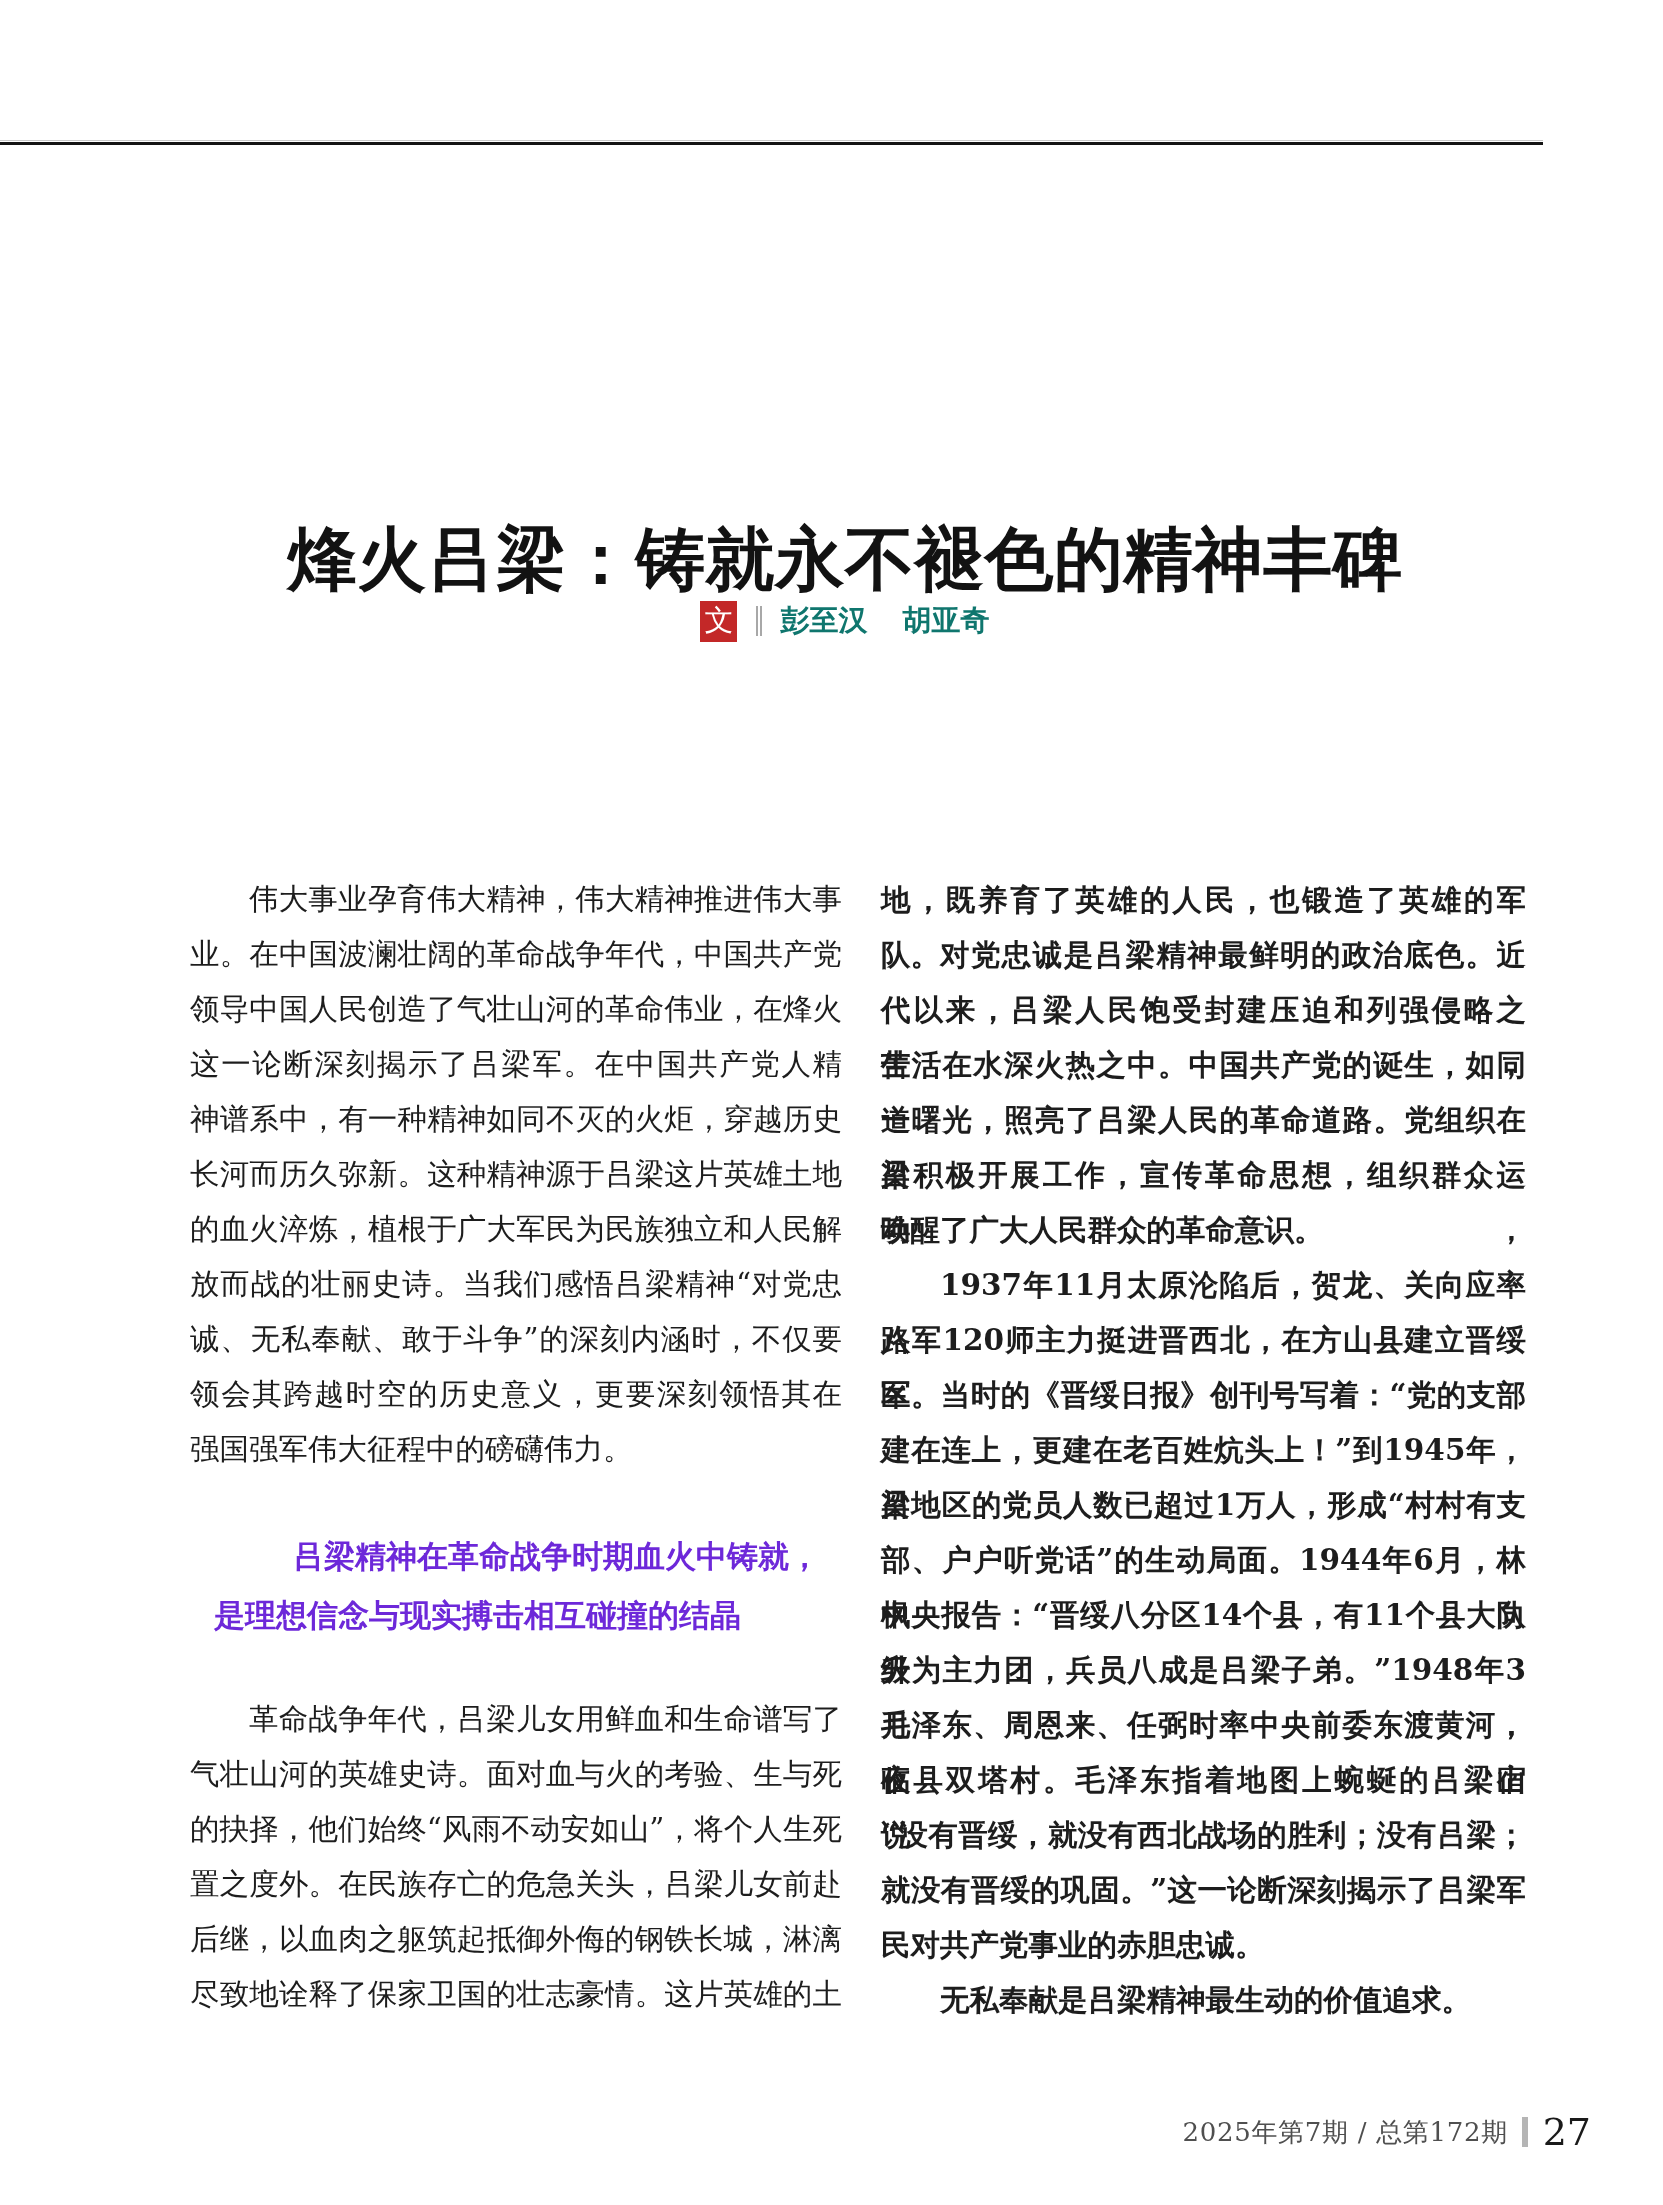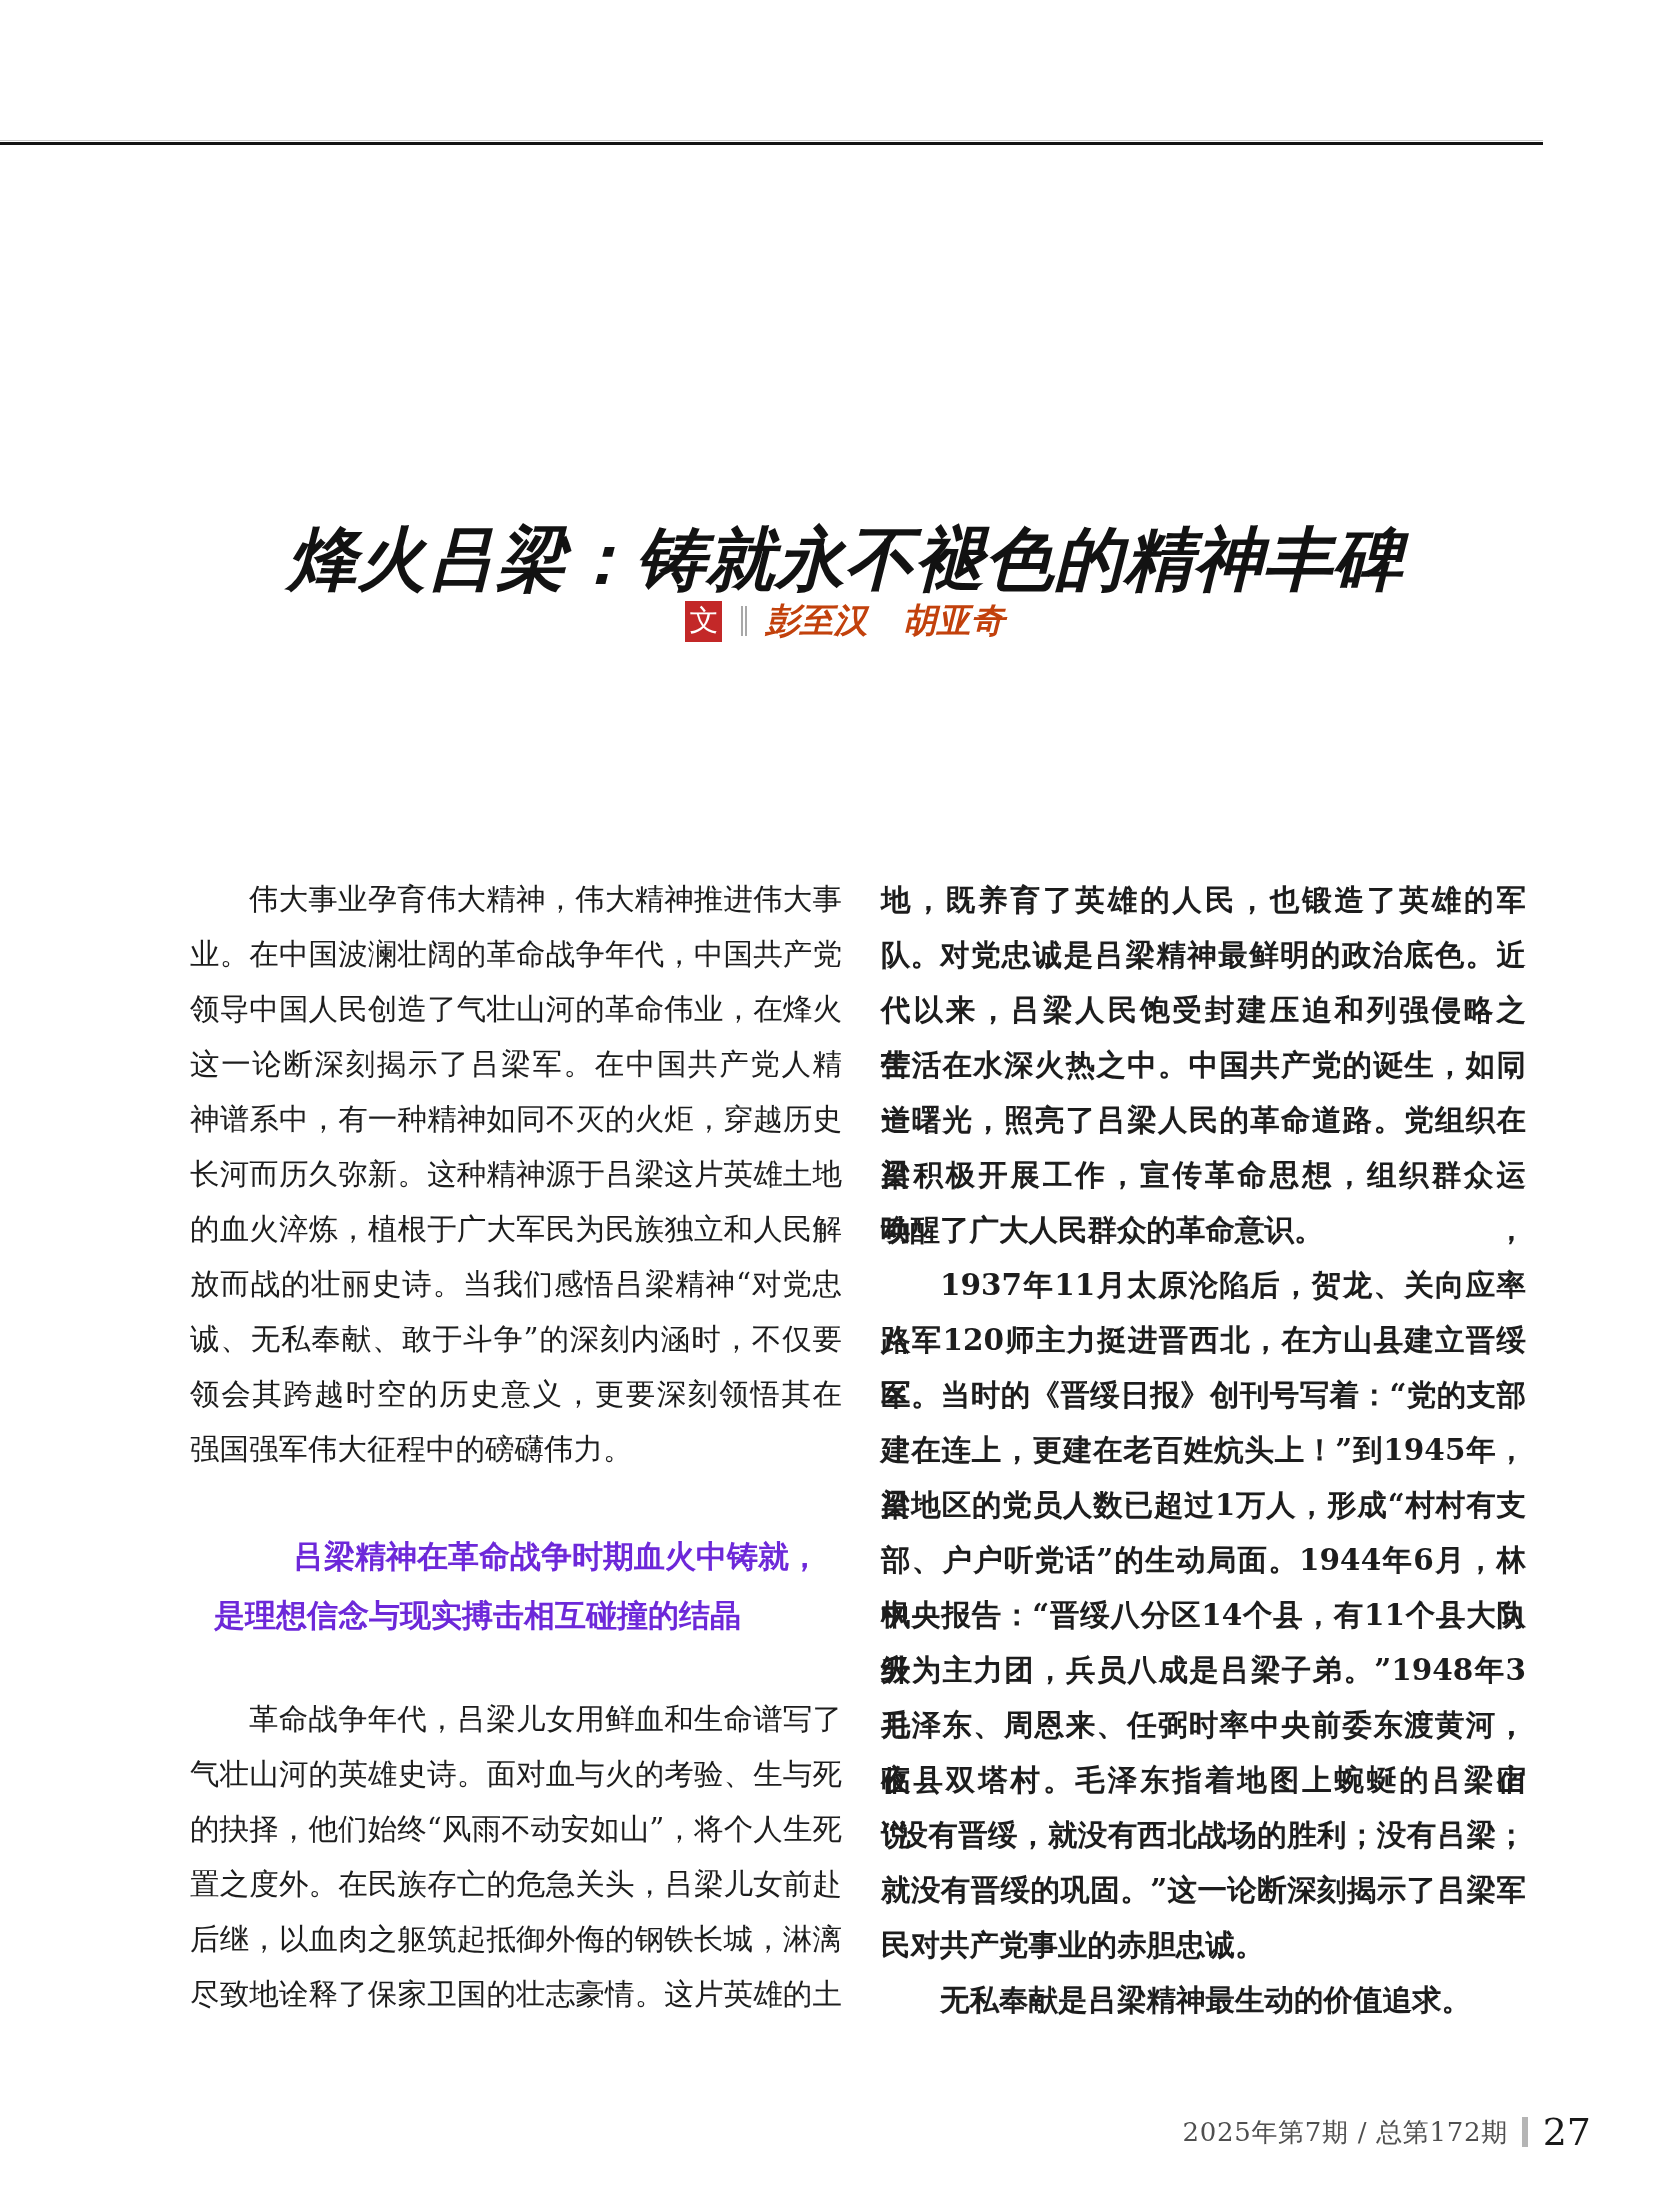--- a/index.html
+++ b/index.html
@@ -13,44 +13,43 @@
   
   .rule-light{position:absolute;left:0;top:140px;width:1543px;height:1.3px;background:#c9c9c9;}
   .rule-dark{position:absolute;left:0;top:142px;width:1543px;height:2.6px;background:#141414;}
 
   
   .title{
     position:absolute;left:164px;top:465px;width:1362px;
     text-align:center;
     font-family:"Liberation Sans", sans-serif;
     font-weight:700;font-size:69px;line-height:98px;
-    color:#121212;letter-spacing:0.7px;font-style:italic;
+    color:#121212;letter-spacing:0.7px;
   }
 
   
   .byline{
     position:absolute;left:164px;top:591px;width:1362px;height:60px;
     display:flex;align-items:center;justify-content:center;gap:18.3px;
   }
   .byline-badge{
     width:37px;height:41px;
     display:flex;align-items:center;justify-content:center;
     color:#ffffff;
     font-family:"Liberation Sans", sans-serif;
     font-size:29px;font-weight:400;
   }
   .byline-sep{
     width:2.6px;height:30px;
     border-left:2px solid #a8a8a8;border-right:2px solid #a8a8a8;
   }
   .byline-authors{
     font-family:"Liberation Sans", sans-serif;
-    font-weight:700;font-size:34px;color:#c2410c;
+    font-weight:700;font-size:29px;color:#0f766e;
     display:flex;
-    font-style:italic;
   }
   .byline-authors .author + .author{margin-left:35px;}
 
   
   .col{
     position:absolute;top:872px;
     font-size:29.5px;line-height:55px;color:#1d1d1d;
   }
   .col.left{left:190px;width:652px;}
   .col.right{left:881px;width:645px;font-weight:bold;}

